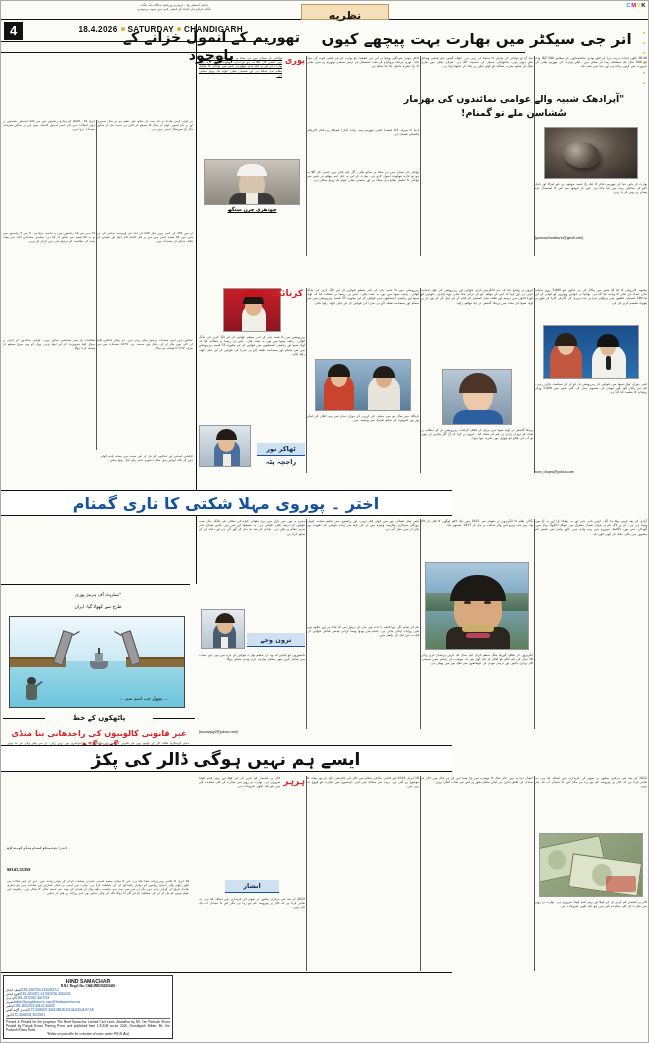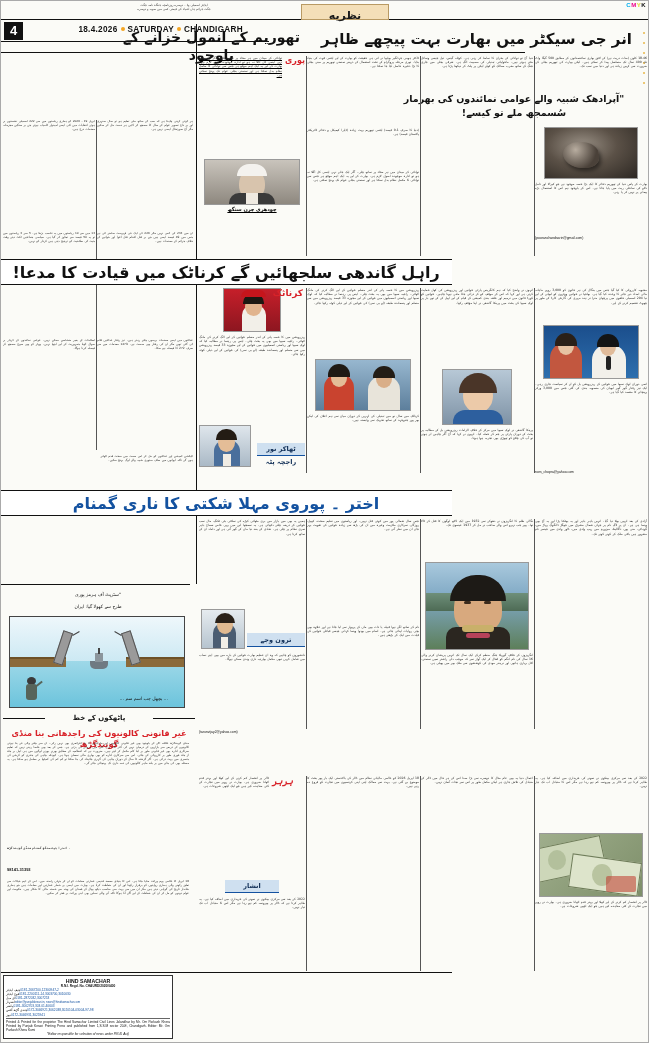--- a/index.html
+++ b/index.html
@@ -109,23 +109,23 @@
   </div>
 
   <div class="datebar">
     <div class="datetxt">
       <span>18.4.2026</span><span class="dot"></span><span>SATURDAY</span><span class="dot"></span><span>CHANDIGARH</span>
     </div>
     <div class="pagenum">4</div>
   </div>
 
   <div class="mast-kicker" style="top:92px;">"آپرادھک شبیہ والے عوامی نمائندوں کی بھرمار</div>
-  <div class="mast-kicker" style="top:106px;">سُسمجھ ملے تو کیسے!</div>
-
-  <div class="hdline" style="right:0px;top:30px;width:345px;font-size:15px;line-height:19px;">انر جی سیکٹر میں بھارت بہت پیچھے ظاہر</div>
+  <div class="mast-kicker" style="top:106px;">سُشاسن ملے تو گمنام!</div>
+
+  <div class="hdline" style="right:0px;top:30px;width:345px;font-size:15px;line-height:19px;">انر جی سیکٹر میں بھارت بہت پیچھے کیوں</div>
   <div class="hdline" style="right:345px;top:28px;width:185px;font-size:14px;line-height:18px;">تھوریم کے انمول خزانے کے باوجود</div>
 
   <div class="rule-h" style="left:0;top:52px;width:525px;height:1.4px;"></div>
 
   <div class="colwrap" style="right:2px;top:56px;width:112px;height:180px;">
     <div class="body-txt" style="height:68px;">18.46 کلوں (منات دریت ہے) کے لائق بھاری سائنسدانوں کے مطابق 500 گیگا واٹ تک 400 سال تک مسلسل پیدا کر سکتے ہیں۔ لیکن بھارت کی تھوریم بجلی کی ضرورت سے کہیں زیادہ ہے اور دنیا میں سب تک۔</div>
     <div class="photo" style="position:relative;margin:3px auto;width:94px;height:52px;">
       <div style="width:100%;height:100%;background:
         radial-gradient(ellipse at 40% 35%,#9a9186 0%,#5b5147 45%,#2c2722 100%),
         linear-gradient(120deg,#6b6157,#2f2a24);"></div>
@@ -228,23 +228,20 @@
   </div>
 
   <div class="colwrap" style="right:460px;top:880px;width:182px;height:145px;">
     <div class="body-txt sm" style="height:132px;">18 اپریل کا عالمی یوم وراثت منایا جاتا ہے۔ اس کا بنیادی مقصد قدیمی عمارتی مقامات کو لے کر جہاں راستہ میں۔ اس کے اہم خیالات سے تعلق رکھنے والی ہماری روایتوں کو برقرار رکھنا اور ان کی حفاظت کرنا ہے۔ بھارت میں ایسی بے شمار عمارتیں اور مقامات ہیں جو ہماری شاندار تاریخ کی گواہی دیتے ہیں مگر ان میں سے بہت سی مناسب دیکھ بھال کے فقدان کی وجہ سے خستہ حالی کا شکار ہیں۔ حکومت اور عوام دونوں کو مل کر ان کی حفاظت کے لیے آگے آنا ہوگا تاکہ آنے والی نسلیں بھی اپنی وراثت پر فخر کر سکیں۔</div>
     <div class="signoff">۔ رمیش کمار ٹھاکر</div>
   </div>
   <div style="position:absolute;right:460px;bottom:6px;width:182px;text-align:left;">
     <span class="phone">98236-93142</span>
   </div>
 
-  <div class="band" style="left:0;top:259px;width:452px;height:26px;">
-    <div class="hdline" style="position:absolute;right:0;top:2px;width:452px;font-size:16px;line-height:22px;">راہل گاندھی سلجھائیں گے کرناٹک میں قیادت کا مدعا!</div>
-  </div>
 
   <div class="rule-v" style="right:114px;top:288px;height:185px;"></div>
   <div class="rule-v" style="right:228px;top:288px;height:185px;"></div>
   <div class="rule-v" style="right:342px;top:288px;height:185px;"></div>
 
   <div class="colwrap" style="right:2px;top:288px;width:112px;height:186px;">
     <div class="body-txt" style="height:34px;">محبوبہ کارروائی کا کیا گیا جس میں بنگال کی ہر خاتون کو 3,000 روپے ماہانہ مالی امداد دیے جانے کا وعدہ کیا گیا ہے۔ بھاجپا نے خواتین ووٹروں کو لبھانے کے لیے نیا 294 اسمبلی حلقوں میں پرچھان مترا تر ہند مہری کی گارنٹی کارڈ کے طور پر چھوٹ تقسیم کرنے کے لیے۔</div>
     <div class="photo" style="position:relative;width:96px;height:54px;margin:3px auto;">
       <div style="width:100%;height:100%;background:linear-gradient(#1b4e8c,#2d6fae);position:relative;">
         <div style="position:absolute;left:6px;top:16px;width:32px;height:38px;border-radius:16px 16px 0 0;background:#c2573f;"></div>
@@ -359,20 +356,23 @@
     </div>
     <div class="byline" style="position:relative;float:right;width:58px;height:14px;line-height:14px;margin-top:26px;">ترون وجے</div>
     <div style="clear:both;"></div>
     <div class="body-txt" style="height:58px;margin-top:2px;">دانشوروں کو چاہیے کہ وہ ان عظیم بھارت خواتین کے بارے میں بھی اپنے نصاب میں شامل کریں تبھی مکمل بھارتیہ ناری وندن ممکن ہوگا۔</div>
   </div>
 
   <div class="colwrap" style="right:344px;top:730px;width:106px;height:14px;">
     <div class="email">(tarunvijay2@yahoo.com)</div>
   </div>
 
+  <div class="band" style="left:0;top:745px;width:452px;height:27px;">
+    <div class="hdline" style="position:absolute;right:0;top:2px;width:452px;font-size:17px;line-height:23px;">ایسے ہم نہیں ہوگی ڈالر کی پکڑ</div>
+  </div>
 
   <div class="rule-v" style="right:114px;top:776px;height:195px;"></div>
   <div class="rule-v" style="right:228px;top:776px;height:195px;"></div>
   <div class="rule-v" style="right:342px;top:776px;height:195px;"></div>
 
   <div class="colwrap" style="right:2px;top:776px;width:112px;height:196px;">
     <div class="body-txt" style="height:54px;">2022 کے بعد سے مرکزی بینکوں نے سونے کی خریداری میں اضافہ کیا ہے۔ یہ ظاہر کرتا ہے کہ ڈالر پر بھروسہ کم ہو رہا ہے مگر اس کا متبادل اب تک تیار نہیں۔</div>
     <div class="photo" style="position:relative;width:104px;height:64px;margin:3px auto;">
       <div style="width:100%;height:100%;background:linear-gradient(135deg,#9fae8c,#7e8f6a);position:relative;overflow:hidden;">
         <div style="position:absolute;left:-6px;top:8px;width:70px;height:34px;background:#cdd7b9;border:1px solid #6f7d5a;transform:rotate(-12deg);"></div>
@@ -387,21 +387,21 @@
 
   <div class="colwrap" style="right:116px;top:776px;width:112px;height:196px;">
     <div class="body-txt" style="height:192px;">اعمال دنیا یہ بھی عام مثال کا دوسرے سے بڑا صدا اس کے ہر حال میں ڈالر کے متبادل کی تلاش جاری ہے لیکن مکمل طور پر اس سے نجات آسان نہیں۔</div>
   </div>
 
   <div class="colwrap" style="right:230px;top:776px;width:112px;height:196px;">
     <div class="body-txt" style="height:192px;">18 اپریل 2026 کو عالمی مالیاتی نظام میں ڈالر کی بالادستی ایک بار پھر بحث کا موضوع بن گئی ہے۔ بہت سے ممالک اپنی اپنی کرنسیوں میں تجارت کو فروغ دے رہے ہیں۔</div>
   </div>
 
   <div class="colwrap" style="right:344px;top:776px;width:106px;height:196px;">
-    <div style="float:right;font-family:'DejaVu Sans',sans-serif;font-weight:bold;font-size:9px;color:#d8232a;margin:0 12px 1px 3px;font-style:italic;">ہرہر</div>
+    <div style="float:right;font-family:'DejaVu Sans',sans-serif;font-weight:bold;font-size:9px;color:#d8232a;margin:0 0 1px 3px;">ہرہر</div>
     <div class="body-txt" style="height:100px;">ڈالر پر انحصار کم کرنے کے لیے کھلا اور بہتر قدم اٹھانا ضروری ہے۔ بھارت نے روپے میں تجارت کے کئی معاہدے کیے ہیں جو ایک اچھی شروعات ہے۔</div>
     <div class="byline" style="position:relative;width:54px;height:13px;line-height:13px;margin:4px auto;">انشار</div>
     <div class="body-txt" style="height:60px;">2022 کے بعد سے مرکزی بینکوں نے سونے کی خریداری میں اضافہ کیا ہے۔ یہ ظاہر کرتا ہے کہ ڈالر پر بھروسہ کم ہو رہا ہے مگر اس کا متبادل اب تک تیار نہیں۔</div>
   </div>
 
   <div class="rule-h" style="left:0;top:972px;width:452px;height:1px;"></div>
 
   <div class="imprint">
     <div class="imp-title">HIND SAMACHAR</div>
     <div class="imp-line" style="font-weight:bold;">R.N.I. Regd. No. CHAURD/2020/0400</div>

